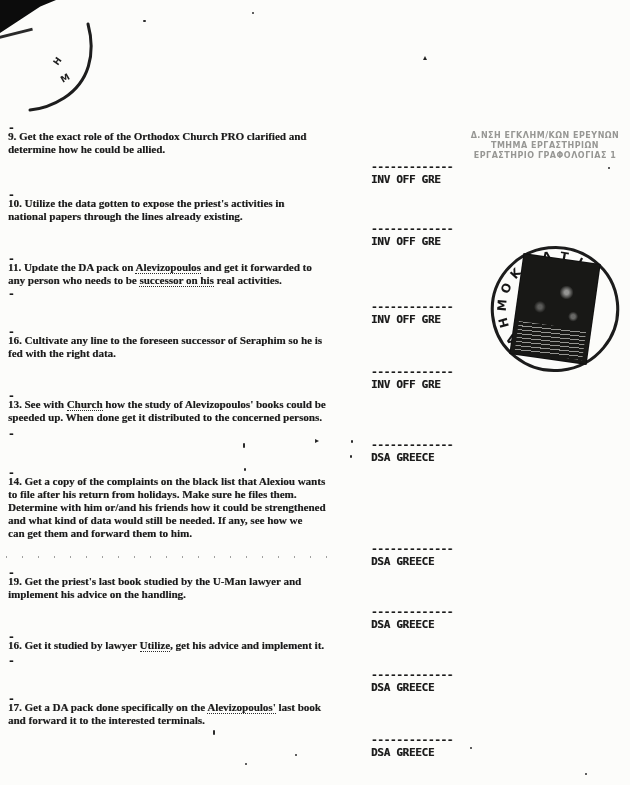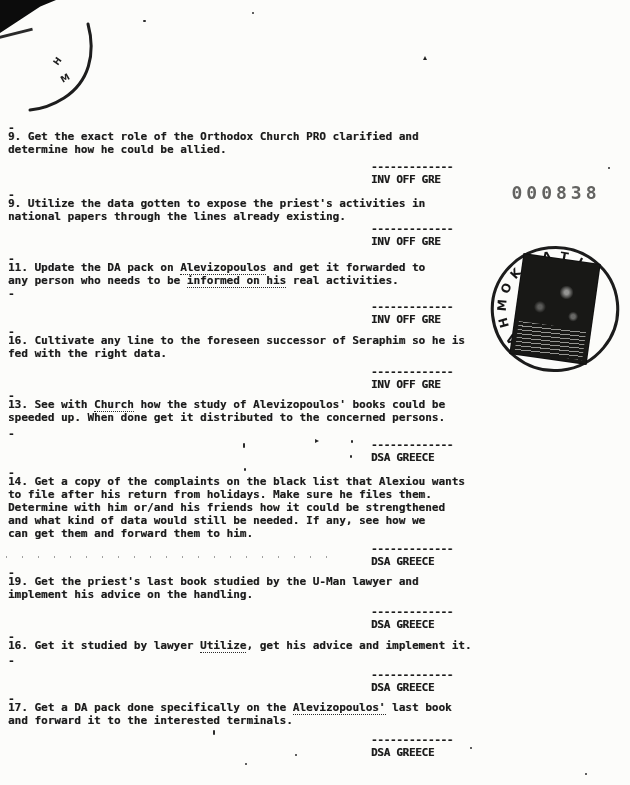--- a/index.html
+++ b/index.html
@@ -9,21 +9,21 @@
     font-family:"DejaVu Sans Mono",monospace;color:#1b1b1b;
   }
   
   .itext{
     position:absolute;left:8px;width:482px;
     font:700 11px/13px "DejaVu Sans Mono",monospace;
     white-space:pre-wrap;letter-spacing:0;
     text-shadow:0.4px 0.4px 0 rgba(27,27,27,.45);
   }
   .item{position:absolute;left:0;top:0;width:500px;}
-  .item .itext{top:0;}
+  .item .itext{top:0;font-family:Liberation Serif, serif;}
   .mdash{
     position:absolute;left:8px;
     font:700 11px/13px "DejaVu Sans Mono",monospace;
     text-shadow:0.4px 0.4px 0 rgba(27,27,27,.45);
   }
   .sig{position:absolute;left:371px;width:110px;}
   .sig-dashes,.sig-label{
     font:700 11px/13px "DejaVu Sans Mono",monospace;
     letter-spacing:-0.3px;white-space:nowrap;
     text-shadow:0.4px 0.4px 0 rgba(27,27,27,.5);
@@ -93,22 +93,26 @@
 <div id="page">
 
   <div class="corner-fold"></div>
   <div class="pen-stroke"></div>
   <svg class="arc-stamp" width="125" height="125" viewBox="0 0 125 125">
     <path d="M 88 24 C 96 54 89 82 64 98 C 53 105 41 109 30 110" fill="none" stroke="#1d1d1d" stroke-width="3" stroke-linecap="round"></path>
   </svg>
   <span class="arc-letter" style="left:54px;top:57px;transform:rotate(-55deg)">Η</span>
   <span class="arc-letter" style="left:61px;top:74px;transform:rotate(-30deg)">Μ</span>
 
-
-  <div class="serial">000838</div>
+  <div class="hdr">
+    <div>Δ.ΝΣΗ ΕΓΚΛΗΜ/ΚΩΝ ΕΡΕΥΝΩΝ</div>
+    <div>ΤΜΗΜΑ ΕΡΓΑΣΤΗΡΙΩΝ</div>
+    <div>ΕΡΓΑΣΤΗΡΙΟ ΓΡΑΦΟΛΟΓΙΑΣ 1</div>
+  </div>
+
 
   <div class="rstamp">
     <div class="ring"></div>
     <div id="ringLetters">
         <span class="ring-letter" style="transform: translate(-50%, -50%) rotate(-125deg) translateY(-53px);">Δ</span>
         <span class="ring-letter" style="transform: translate(-50%, -50%) rotate(-105deg) translateY(-53px);">Η</span>
         <span class="ring-letter" style="transform: translate(-50%, -50%) rotate(-86deg) translateY(-53px);">Μ</span>
         <span class="ring-letter" style="transform: translate(-50%, -50%) rotate(-67deg) translateY(-53px);">Ο</span>
         <span class="ring-letter" style="transform: translate(-50%, -50%) rotate(-48deg) translateY(-53px);">Κ</span>
         <span class="ring-letter" style="transform: translate(-50%, -50%) rotate(-28deg) translateY(-53px);">Ρ</span>
@@ -126,31 +130,31 @@
         <span class="mdash" style="top: -9px;">-</span>
         <div class="itext">9. Get the exact role of the Orthodox Church PRO clarified and
 determine how he could be allied.</div>
         <div class="sig" style="top: 30px;">
           <div class="sig-dashes">-------------</div>
           <div class="sig-label">INV OFF GRE</div>
         </div>
       </div>
       <div class="item" style="top: 197px;">
         <span class="mdash" style="top: -9px;">-</span>
-        <div class="itext">9. Utilize the data gotten to expose the priest's activities in
+        <div class="itext">10. Utilize the data gotten to expose the priest's activities in
 national papers through the lines already existing.</div>
         <div class="sig" style="top: 25px;">
           <div class="sig-dashes">-------------</div>
           <div class="sig-label">INV OFF GRE</div>
         </div>
       </div>
       <div class="item" style="top: 261px;">
         <span class="mdash" style="top: -9px;">-</span>
         <div class="itext">11. Update the DA pack on <span class="u">Alevizopoulos</span> and get it forwarded to
-any person who needs to be <span class="u">informed on his</span> real activities.</div>
+any person who needs to be <span class="u">successor on his</span> real activities.</div>
         <span class="mdash" style="top: 26px;">-</span>
         <div class="sig" style="top: 39px;">
           <div class="sig-dashes">-------------</div>
           <div class="sig-label">INV OFF GRE</div>
         </div>
       </div>
       <div class="item" style="top: 334px;">
         <span class="mdash" style="top: -9px;">-</span>
         <div class="itext">16. Cultivate any line to the foreseen successor of Seraphim so he is
 fed with the right data.</div>

